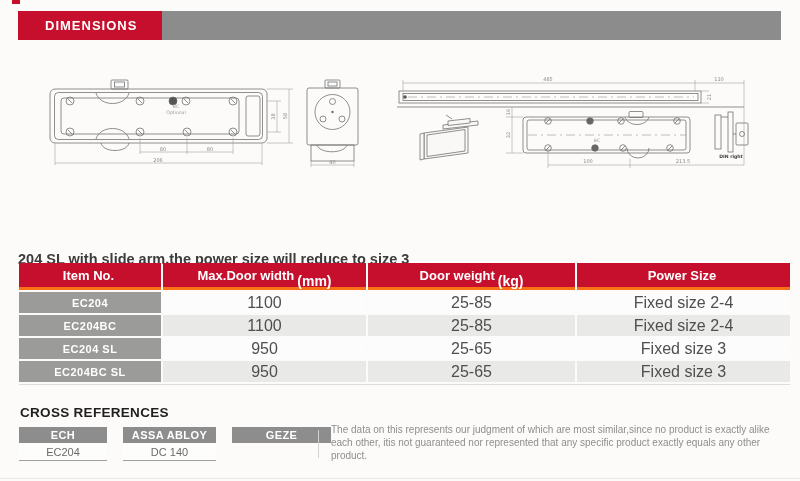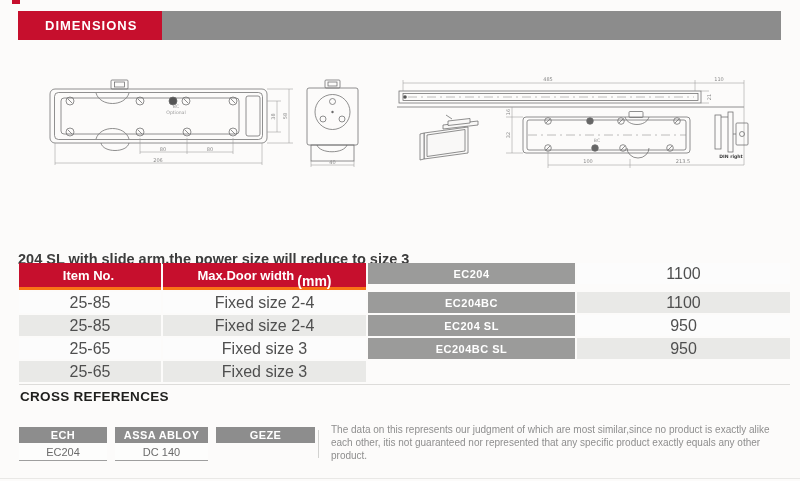--- a/index.html
+++ b/index.html
@@ -36,23 +36,23 @@
   .th .unit { font-size:14px; font-weight:bold; margin-left:3px; margin-top:12px; }
   .td-item { background:#9b9b9a; color:#fff; font-weight:bold; font-size:11px; letter-spacing:0.5px;
              height:21px; display:flex; align-items:center; justify-content:center; }
   .td { height:21px; display:flex; align-items:center; justify-content:center;
         font-size:16px; color:#4f4f4f; }
   .row-a .td { background:#fcfcfc; }
   .row-b .td { background:#e9e9e7; }
   .table-underline { position:absolute; left:19px; top:384px; width:771px; height:1px; background:#dddcda; }
 
   
-  .xref-title { position:absolute; left:20px; top:389px; font-size:13.5px; font-weight:bold; color:#1f1f1d; letter-spacing:0.3px; }
+  .xref-title { position:absolute; left:20px; top:405px; font-size:13.5px; font-weight:bold; color:#1f1f1d; letter-spacing:0.3px; }
   .xref-table { position:absolute; left:19px; top:427px; width:284px; display:grid;
-                grid-template-columns:88px 93px 99px; column-gap:8px; }
+                grid-template-columns:88px 93px 99px; column-gap:16px; }
   .xth { background:#8d8d8d; color:#fff; font-weight:bold; font-size:11px; height:16px;
          display:flex; align-items:center; justify-content:center; letter-spacing:0.4px; }
   .xtd { background:#fdfdfc; color:#6b6b6b; font-size:11px; height:18px;
          display:flex; align-items:center; justify-content:center; border-bottom:1px solid #9e9e9e; }
   .xref-divider { position:absolute; left:318px; top:430px; width:1px; height:28px; background:#d2d2d0; }
 
   
   .disclaimer { position:absolute; left:331px; top:423px; width:458px; font-size:10px;
                 line-height:13px; color:#8e8e8e; }
 
@@ -226,20 +226,28 @@
 
   <div class="spec-table">
     <div class="th">
       <span>Item No.</span>
       <span class="unit"></span>
     </div>
     <div class="th">
       <span>Max.Door width</span>
       <span class="unit">(mm)</span>
     </div>
+    <div class="th">
+      <span>Door weight</span>
+      <span class="unit">(kg)</span>
+    </div>
+    <div class="th">
+      <span>Power Size</span>
+      <span class="unit"></span>
+    </div>
 
     <div class="row-a" style="display:contents">
       <div class="td-item">EC204</div>
       <div class="td">1100</div>
       <div class="td">25-85</div>
       <div class="td">Fixed size 2-4</div>
     </div>
     <div class="row-b" style="display:contents">
       <div class="td-item">EC204BC</div>
       <div class="td">1100</div>

